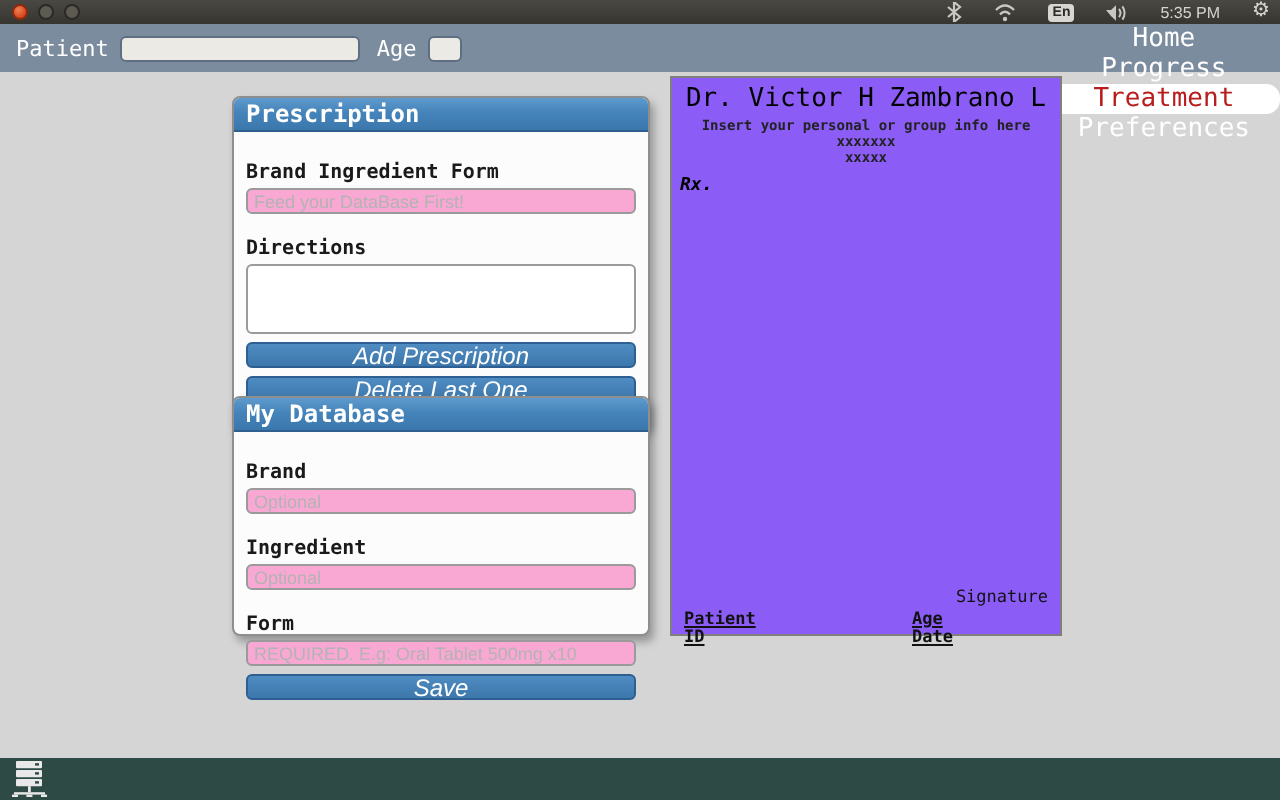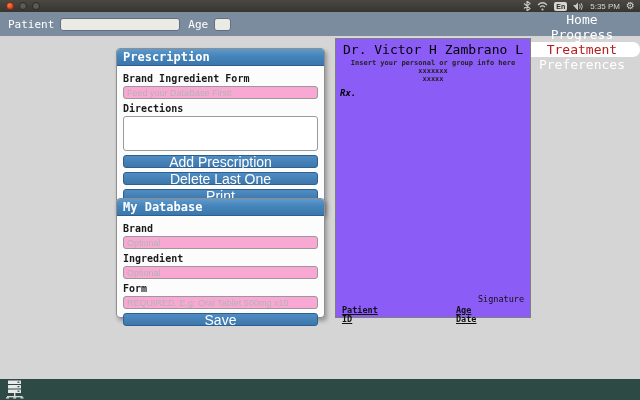--- a/index.html
+++ b/index.html
@@ -5,21 +5,21 @@
   * { margin:0; padding:0; box-sizing:border-box; }
   html,body { width:640px; height:400px; overflow:hidden; background:#d5d5d5; }
   #app { position:relative; width:640px; height:400px; font-family:"DejaVu Sans Mono",monospace; }
 
   
   .titlebar { position:absolute; top:0; left:0; width:640px; height:12px;
     background:linear-gradient(#4a4843,#37352f); display:flex; align-items:center; }
   .winbtns { display:flex; gap:5px; margin-left:6px; }
   .winbtn { width:8px; height:8px; border-radius:50%; background:#5d5a52; border:1px solid #2c2a26; }
   .winbtn.close { background:radial-gradient(circle at 35% 30%, #f08056, #d8481d 70%); border-color:#8c2b0e; }
-  .tray { margin-left:auto; display:flex; align-items:center; gap:6px; margin-right:5px;
+  .tray { margin-left:auto; display:flex; align-items:center; gap:16px; margin-right:5px;
     color:#d6d4d0; font-family:"Liberation Sans",sans-serif; font-size:8px; }
   .kbd-ind { background:#d8d6d2; color:#2e2c28; font-size:7px; font-weight:bold;
     padding:0 2px; border-radius:2px; line-height:9px; height:9px; }
   .tray svg { display:block; }
   .gear { font-size:10px; line-height:10px; color:#d6d4d0; font-family:"DejaVu Sans",sans-serif; }
 
   
   .navbar { position:absolute; top:12px; left:0; width:640px; height:24px; background:#7c8c9f;
     display:flex; align-items:center; }
   .nav-label { color:#fff; font-size:11px; margin-left:8px; }
@@ -32,32 +32,32 @@
     font-size:13px; color:#fff; cursor:default; }
   .tab.active { background:#fff; color:#b91c1c;border-radius:7px; }
 
   
   .panel { position:absolute; background:#fcfcfc; border:1px solid #8e8e8e; border-radius:4px;
     box-shadow:2px 3px 4px rgba(0,0,0,0.30); }
   .panel-header { height:17px; background:linear-gradient(#5e9acd 0%, #4584ba 45%, #3a77ad 100%);
     border-bottom:1px solid #2e5f8e; border-radius:3px 3px 0 0; color:#fff; font-weight:bold;
     font-size:12px; line-height:16px; padding-left:6px; }
   .panel-body { padding:3px 6px 4px 6px; }
-  .field-label { font-size:10px; font-weight:bold; color:#1a1a1a; margin:4px 0 2px 0; }
+  .field-label { font-size:10px; font-weight:bold; color:#1a1a1a; margin:12px 0 2px 0; }
   .tinput { display:block; width:100%; height:13px; border:1px solid #9a9a9a; border-radius:3px;
     background:#f9a8d4; font-size:9px; padding:0 3px; color:#333;
     font-family:"Liberation Sans",sans-serif; }
   .tinput::placeholder, textarea::placeholder { color:#b3b3b3; }
   textarea.tarea { display:block; width:100%; height:35px; border:1px solid #9a9a9a; border-radius:3px;
     background:#fff; resize:none; font-size:9px; padding:1px 3px;
     font-family:"Liberation Sans",sans-serif; }
   .btn { height:13px; margin-top:4px; width:100%;
     background:linear-gradient(#4f8cc1,#3d77ac); border:1px solid #2d5f92; border-radius:3px;
-    color:#fff; font-size:14px; font-family:"Liberation Sans",sans-serif;
-    display:flex; align-items:center; justify-content:center; cursor:default; }
+    color:#fff; font-size:12px; font-family:"Liberation Sans",sans-serif;
+    display:flex; align-items:center; justify-content:center; cursor:default;font-style:italic; }
   #panel-prescription { left:116px; top:48px; width:209px; height:167px; }
   #panel-database { left:116px; top:198px; width:209px; height:120px; }
 
   
   .paper { position:absolute; left:335px; top:38px; width:196px; height:280px;
     background:#8b5cf6; border:1px solid #7f7f7f; }
   .paper-docname { text-align:center; font-size:13px; margin-top:3px; color:#000; }
   .paper-specialty { text-align:center; font-size:10px; font-weight:bold; color:#111; }
   .paper-info { text-align:center; font-size:7px; font-weight:bold; color:#222; margin-top:2px; }
   .paper-x { text-align:center; font-size:7px; font-weight:bold; color:#222; }

